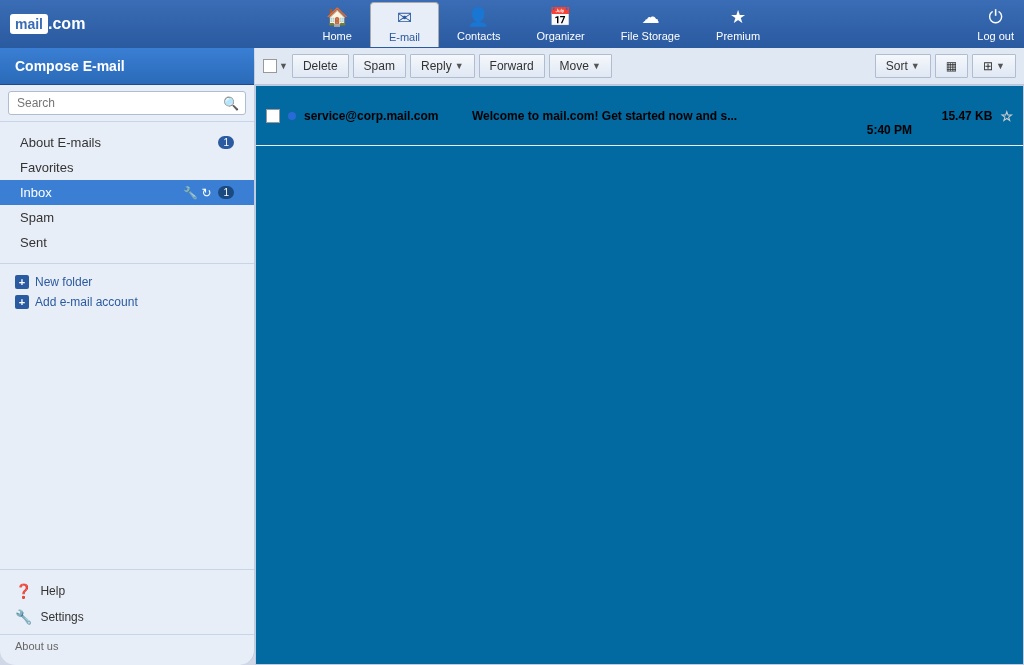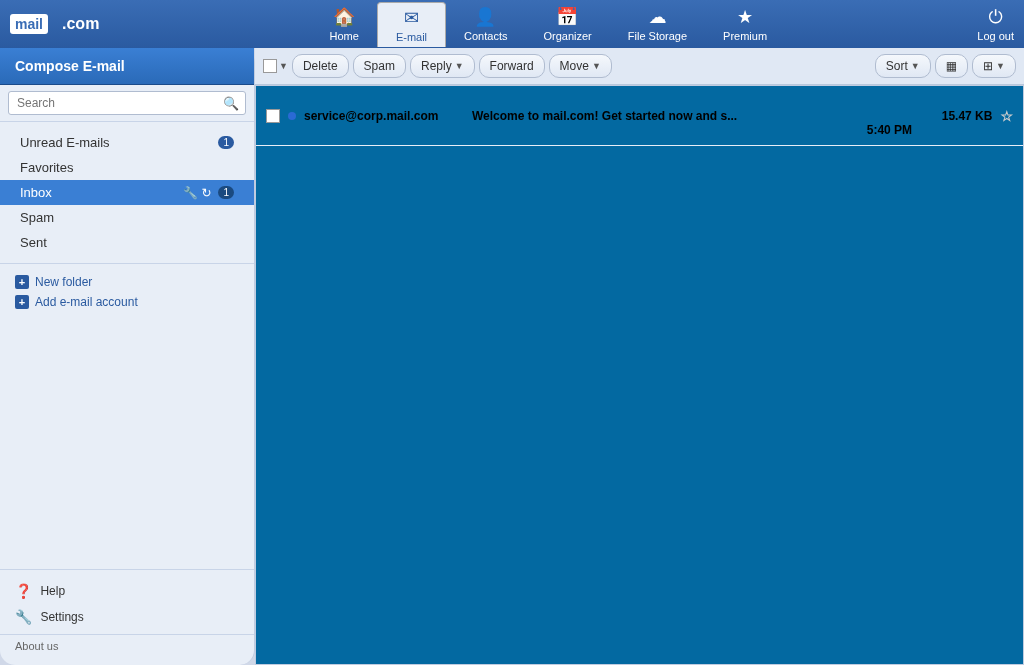--- a/index.html
+++ b/index.html
@@ -18,21 +18,21 @@
       align-items: center;
       margin-right: 20px;
     }
     #logo-icon {
       background: white;
       color: #3a6db5;
       font-weight: bold;
       font-size: 14px;
       padding: 2px 5px;
       border-radius: 3px;
-      margin-right: 14px;
+      margin-right: 0;
     }
     #logo-text {
       color: white;
       font-size: 16px;
       font-weight: bold;
     }
     #nav-items {
       display: flex;
       flex: 1;
       justify-content: center;
@@ -222,21 +222,21 @@
       background: #e0e8f4;
       border-bottom: 1px solid #b8c8dc;
       padding: 6px 8px;
       display: flex;
       align-items: center;
       gap: 4px;
     }
     .toolbar-btn {
       background: linear-gradient(to bottom, #f5f8fc, #e0e8f4);
       border: 1px solid #b0bcd0;
-      border-radius: 10px;
+      border-radius: 1px;
       padding: 4px 10px;
       font-size: 12px;
       color: #333;
       cursor: pointer;
       display: flex;
       align-items: center;
       gap: 3px;
     }
     .dropdown-arrow { font-size: 9px; color: #555; }
     #sort-section {
@@ -373,21 +373,21 @@
 
     <div id="search-container">
       <div id="search-wrapper">
         <input id="search-box" type="text" placeholder="Search" style="">
         <span id="search-icon-inner">🔍</span>
       </div>
     </div>
 
     <div id="folder-list">
       <div class="folder-item">
-        <span class="folder-name">Unread E-mails</span>
+        <span class="folder-name">About E-mails</span>
         <span class="folder-badge">1</span>
       </div>
       <div class="folder-item">
         <span class="folder-name">Favorites</span>
       </div>
       <div class="folder-item active">
         <span class="folder-name">Inbox</span>
         <div class="folder-icons">
           <span>🔧</span>
           <span>↻</span>

